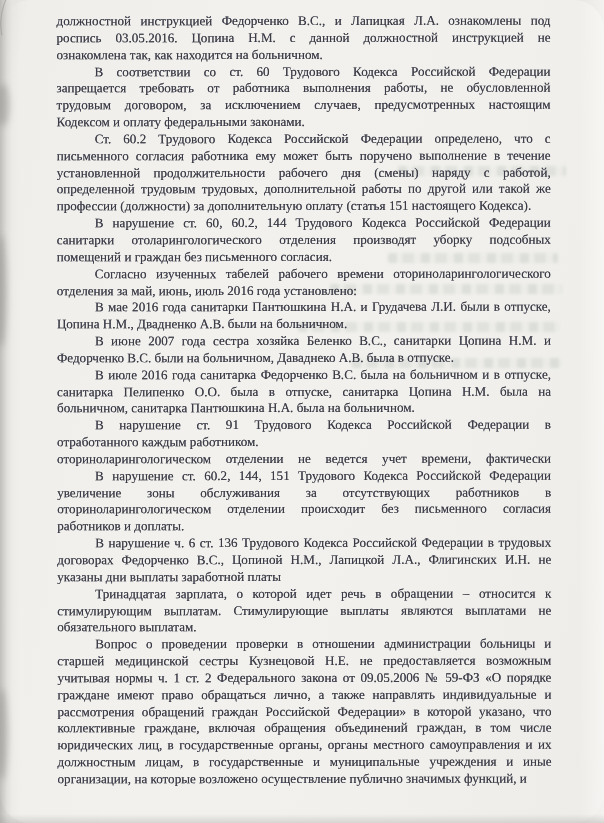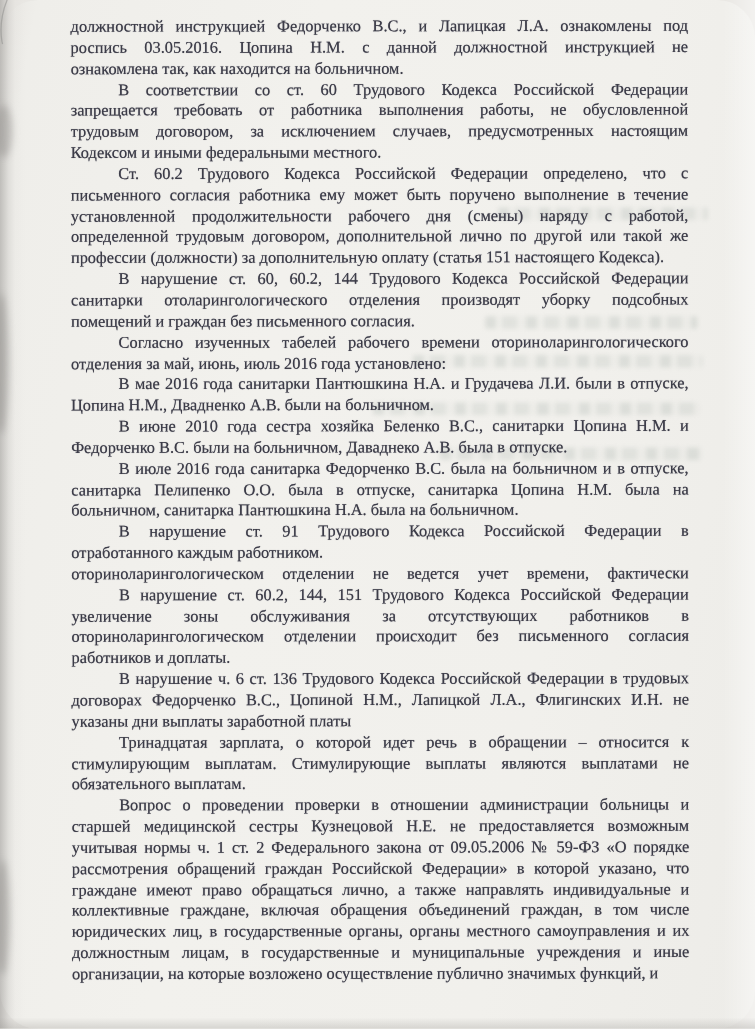--- a/index.html
+++ b/index.html
@@ -87,44 +87,44 @@
   <div class="text-block">
       <div class="para">
         <div class="ln first">должностной инструкцией Федорченко В.С., и Лапицкая Л.А. ознакомлены под</div>
         <div class="ln">роспись 03.05.2016. Цопина Н.М. с данной должностной инструкцией не</div>
         <div class="ln last">ознакомлена так, как находится на больничном.</div>
       </div>
       <div class="para">
         <div class="ln first">В соответствии со ст. 60 Трудового Кодекса Российской Федерации</div>
         <div class="ln">запрещается требовать от работника выполнения работы, не обусловленной</div>
         <div class="ln">трудовым договором, за исключением случаев, предусмотренных настоящим</div>
-        <div class="ln last">Кодексом и иными федеральными местного.</div>
+        <div class="ln last">Кодексом и оплату федеральными законами.</div>
       </div>
       <div class="para">
         <div class="ln first">Ст. 60.2 Трудового Кодекса Российской Федерации определено, что с</div>
         <div class="ln">письменного согласия работника ему может быть поручено выполнение в течение</div>
         <div class="ln">установленной продолжительности рабочего дня (смены) наряду с работой,</div>
-        <div class="ln">определенной трудовым договором, дополнительной лично по другой или такой же</div>
+        <div class="ln">определенной трудовым трудовых, дополнительной работы по другой или такой же</div>
         <div class="ln last">профессии (должности) за дополнительную оплату (статья 151 настоящего Кодекса).</div>
       </div>
       <div class="para">
         <div class="ln first">В нарушение ст. 60, 60.2, 144 Трудового Кодекса Российской Федерации</div>
         <div class="ln">санитарки отоларингологического отделения производят уборку подсобных</div>
         <div class="ln last">помещений и граждан без письменного согласия.</div>
       </div>
       <div class="para">
         <div class="ln first">Согласно изученных табелей рабочего времени оториноларингологического</div>
         <div class="ln last">отделения за май, июнь, июль 2016 года установлено:</div>
       </div>
       <div class="para">
         <div class="ln first">В мае 2016 года санитарки Пантюшкина Н.А. и Грудачева Л.И. были в отпуске,</div>
         <div class="ln last">Цопина Н.М., Двадненко А.В. были на больничном.</div>
       </div>
       <div class="para">
-        <div class="ln first">В июне 2010 года сестра хозяйка Беленко В.С., санитарки Цопина Н.М. и</div>
+        <div class="ln first">В июне 2007 года сестра хозяйка Беленко В.С., санитарки Цопина Н.М. и</div>
         <div class="ln last">Федорченко В.С. были на больничном, Даваднеко А.В. была в отпуске.</div>
       </div>
       <div class="para">
         <div class="ln first">В июле 2016 года санитарка Федорченко В.С. была на больничном и в отпуске,</div>
         <div class="ln">санитарка Пелипенко О.О. была в отпуске, санитарка Цопина Н.М. была на</div>
         <div class="ln last">больничном, санитарка Пантюшкина Н.А. была на больничном.</div>
       </div>
       <div class="para">
         <div class="ln first">В нарушение ст. 91 Трудового Кодекса Российской Федерации в</div>
         <div class="ln last">отработанного каждым работником.</div>
@@ -143,21 +143,21 @@
       </div>
       <div class="para">
         <div class="ln first">Тринадцатая зарплата, о которой идет речь в обращении – относится к</div>
         <div class="ln">стимулирующим выплатам. Стимулирующие выплаты являются выплатами не</div>
         <div class="ln last">обязательного выплатам.</div>
       </div>
       <div class="para">
         <div class="ln first">Вопрос о проведении проверки в отношении администрации больницы и</div>
         <div class="ln">старшей медицинской сестры Кузнецовой Н.Е. не предоставляется возможным</div>
         <div class="ln">учитывая нормы ч. 1 ст. 2 Федерального закона от 09.05.2006 № 59-ФЗ «О порядке</div>
+        <div class="ln">граждане имеют право обращаться лично, а также направлять индивидуальные и</div>
         <div class="ln">рассмотрения обращений граждан Российской Федерации» в которой указано, что</div>
-        <div class="ln">граждане имеют право обращаться лично, а также направлять индивидуальные и</div>
         <div class="ln">коллективные граждане, включая обращения объединений граждан, в том числе</div>
         <div class="ln">юридических лиц, в государственные органы, органы местного самоуправления и их</div>
         <div class="ln">должностным лицам, в государственные и муниципальные учреждения и иные</div>
         <div class="ln last">организации, на которые возложено осуществление публично значимых функций, и</div>
       </div>
     </div>
 </div>
 
 </body></html>

